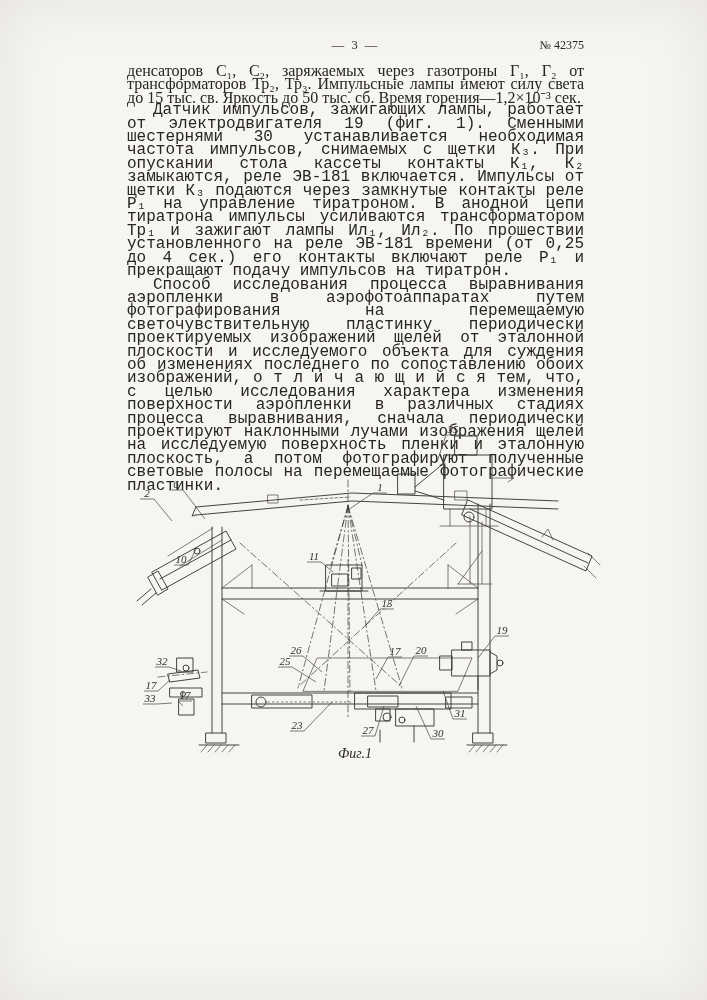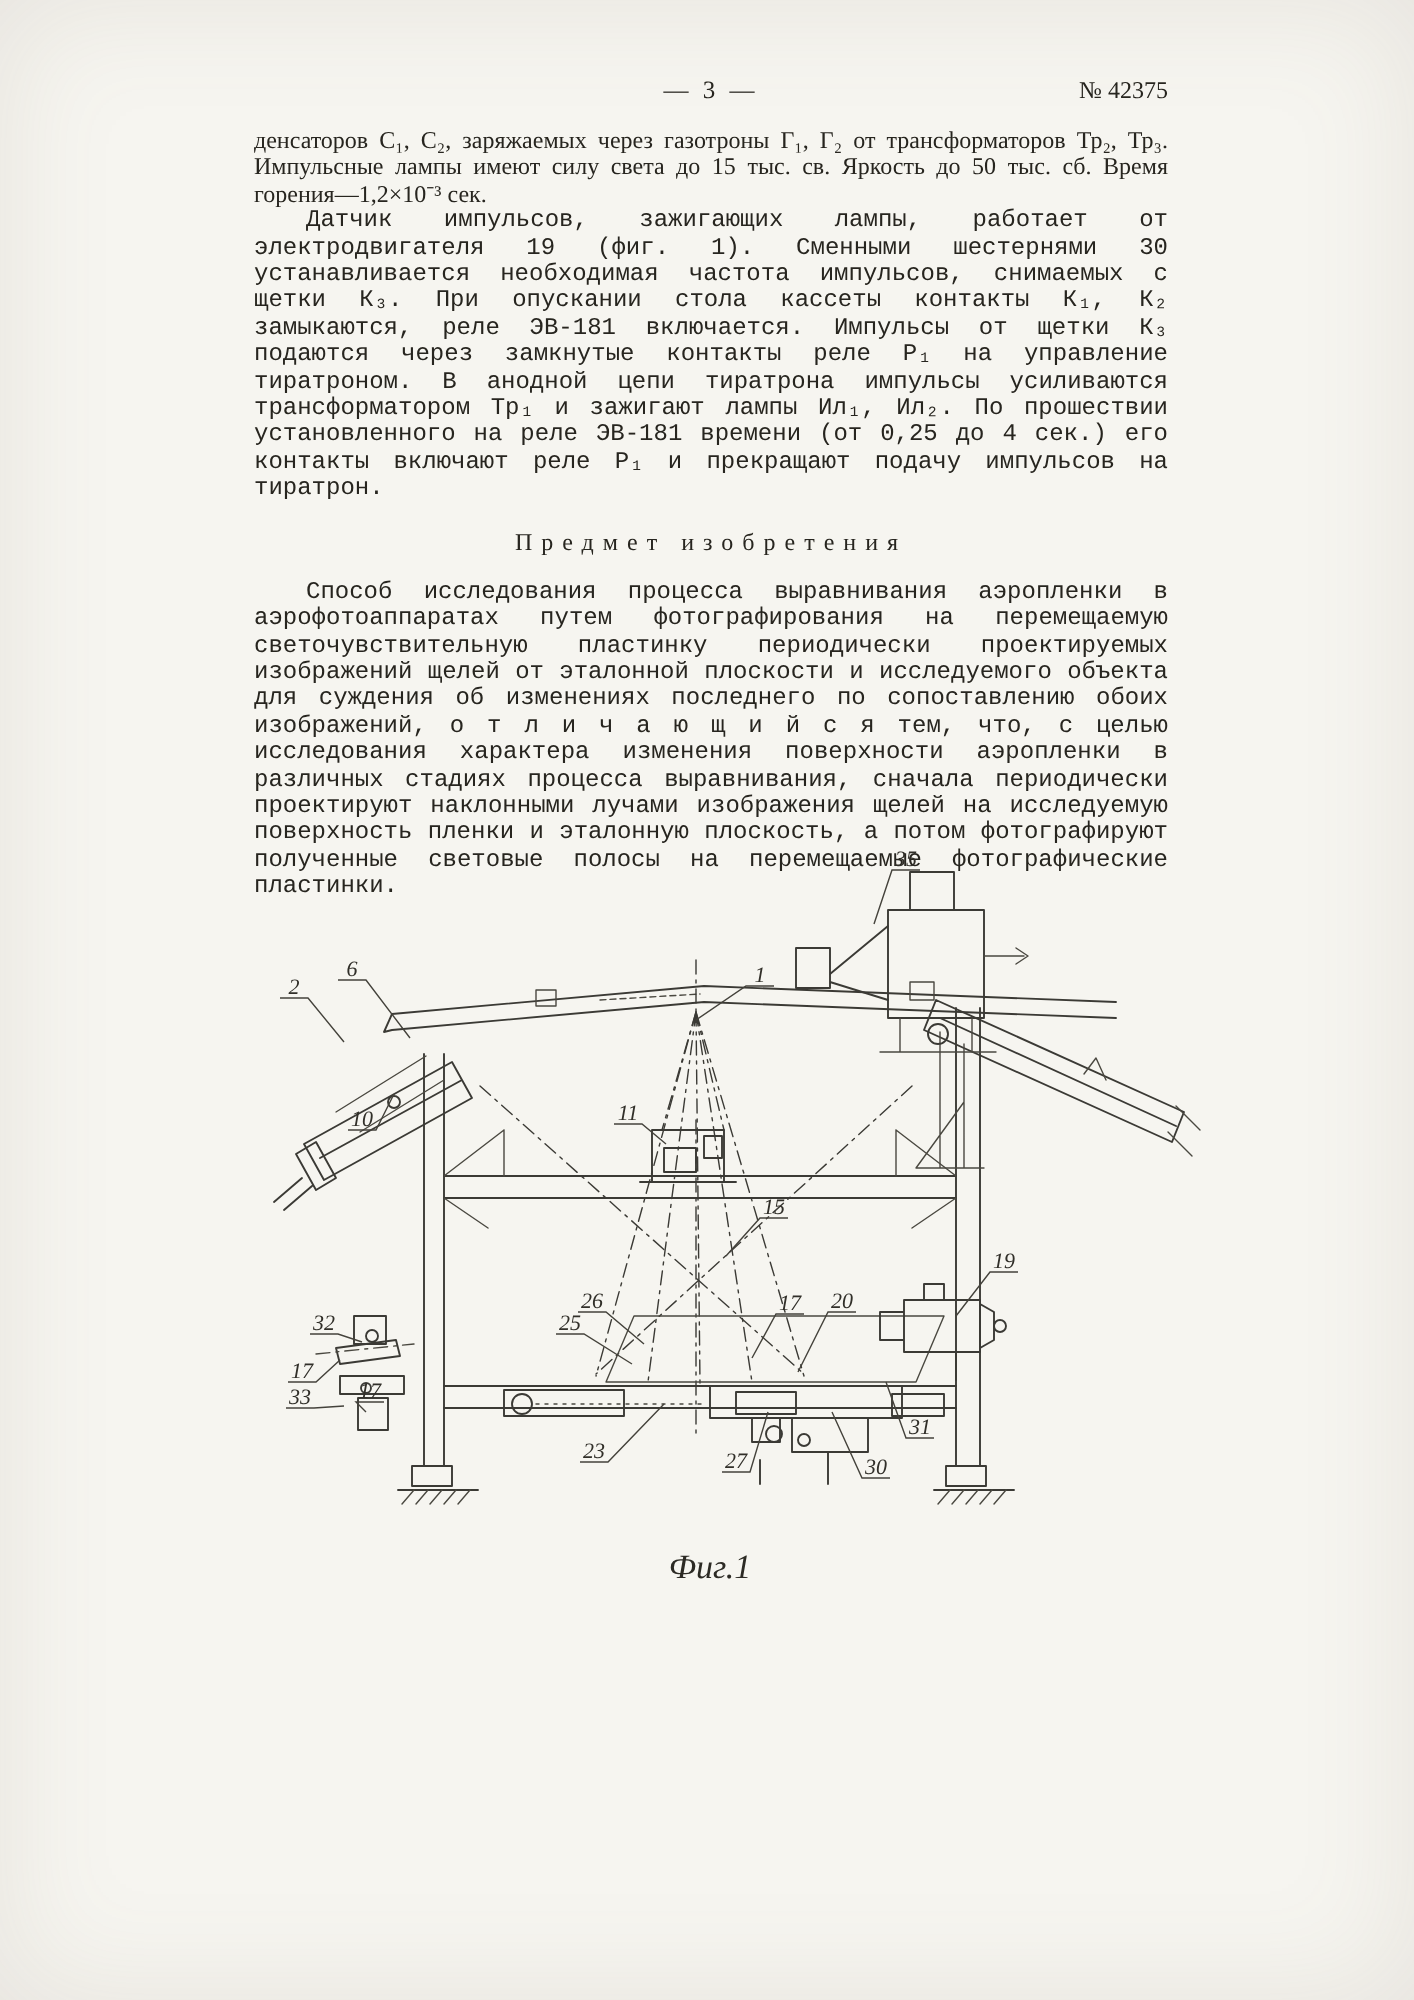--- a/index.html
+++ b/index.html
@@ -17,36 +17,36 @@
   }
   .page-header{position:relative;height:18px;margin-bottom:8px;}
   .page-number{
     position:absolute;left:0;right:0;text-align:center;
     font-size:12.5px;letter-spacing:2px;
   }
   .patent-number{
     position:absolute;right:0;top:0;font-size:12px;
   }
   .body-par{
-    margin:0;font-size:12px;line-height:13.4px;
+    margin:0;font-size:16px;line-height:13.4px;
     text-align:justify;
   }
   .indent{text-indent:26px;font-family:Liberation Mono, monospace;}
   .section-heading{
     margin:12px 0 11px 0;
     font-size:12px;font-weight:normal;
     text-align:center;letter-spacing:4.5px;
   }
   .figure{
     position:absolute;left:120px;top:420px;width:500px;height:360px;
   }
   .figure svg{position:absolute;left:0;top:0;}
   .fig-caption{
     position:absolute;left:195px;top:326px;width:80px;
-    font-style:italic;font-size:17px;text-align:center;color:#2c2a24;margin-top:28px;
+    font-style:italic;font-size:14px;text-align:center;color:#2c2a24;
   }
   .stroke{stroke:#3b3a35;stroke-width:.95;fill:none;stroke-linecap:round;stroke-linejoin:round;}
   .thin{stroke:#4a4840;stroke-width:.7;fill:none;}
   .dd{stroke-dasharray:7 3 1.5 3;stroke-width:.7;}
   .dot{stroke-dasharray:1.5 3;}
   .dash2{stroke-dasharray:3 2;}
   .leader{stroke:#44423b;stroke-width:.7;fill:none;}
   .fig-label{font:italic 11px "Liberation Serif", serif;fill:#312f29;text-anchor:middle;}
 </style>
 </head>
@@ -56,21 +56,20 @@
 
   <div class="text-col">
     <div class="page-header">
       <span class="page-number">— 3 —</span>
       <span class="patent-number">№ 42375</span>
     </div>
 
     <p class="body-par">денсаторов С₁, С₂, заряжаемых через газотроны Г₁, Г₂ от трансформаторов Тр₂, Тр₃. Импульсные лампы имеют силу света до 15 тыс. св. Яркость до 50 тыс. сб. Время горения—1,2×10⁻³ сек.</p>
     <p class="body-par indent">Датчик импульсов, зажигающих лампы, работает от электродвигателя 19 (фиг. 1). Сменными шестернями 30 устанавливается необходимая частота импульсов, снимаемых с щетки К₃. При опускании стола кассеты контакты К₁, К₂ замыкаются, реле ЭВ-181 включается. Импульсы от щетки К₃ подаются через замкнутые контакты реле Р₁ на управление тиратроном. В анодной цепи тиратрона импульсы усиливаются трансформатором Тр₁ и зажигают лампы Ил₁, Ил₂. По прошествии установленного на реле ЭВ-181 времени (от 0,25 до 4 сек.) его контакты включают реле Р₁ и прекращают подачу импульсов на тиратрон.</p>
 
-    <h2 class="section-heading">Предмет изобретения</h2>
 
     <p class="body-par indent">Способ исследования процесса выравнивания аэропленки в аэрофотоаппаратах путем фотографирования на перемещаемую светочувствительную пластинку периодически проектируемых изображений щелей от эталонной плоскости и исследуемого объекта для суждения об изменениях последнего по сопоставлению обоих изображений, о т л и ч а ю щ и й с я тем, что, с целью исследования характера изменения поверхности аэропленки в различных стадиях процесса выравнивания, сначала периодически проектируют наклонными лучами изображения щелей на исследуемую поверхность пленки и эталонную плоскость, а потом фотографируют полученные световые полосы на перемещаемые фотографические пластинки.</p>
   </div>
 
   <div class="figure">
     <svg width="500" height="360" viewBox="120 420 500 360">
 
       <g class="stroke">
 
         <path d="M212,527 L212,733 M222,527 L222,733 M478,504 L478,733 M490,504 L490,733"></path>

